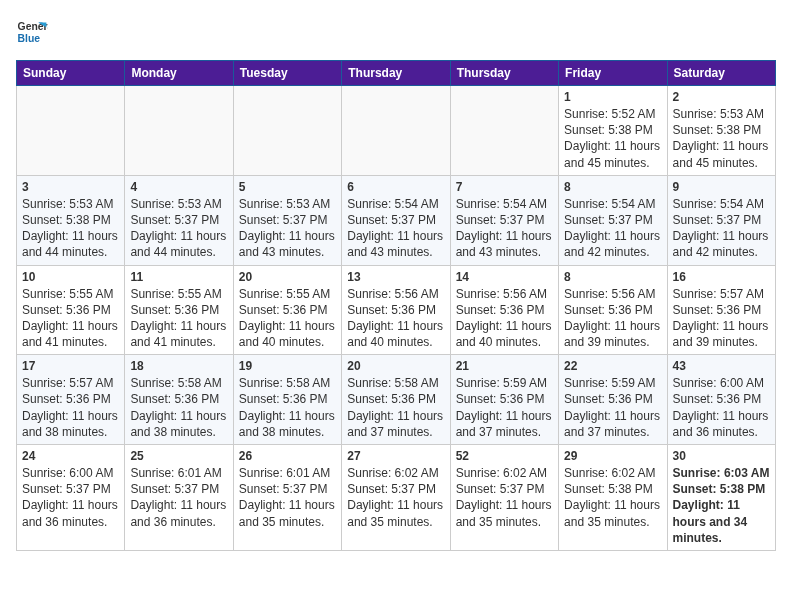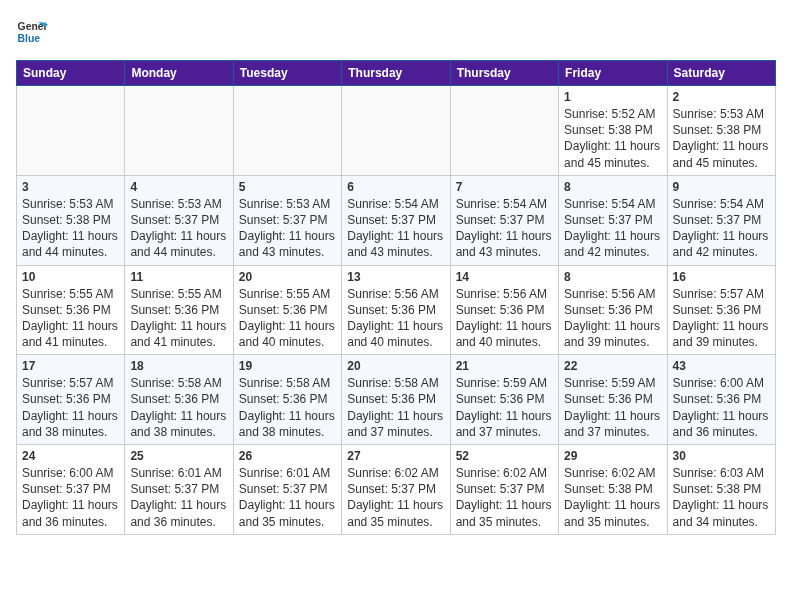--- a/index.html
+++ b/index.html
@@ -301,19 +301,19 @@
 Daylight: 11 hours and 35 minutes.</div>
         </td>
         <td>
           <span class="day-num">29</span>
           <div class="day-info" style="white-space: pre-line;">Sunrise: 6:02 AM
 Sunset: 5:38 PM
 Daylight: 11 hours and 35 minutes.</div>
         </td>
         <td>
           <span class="day-num">30</span>
-          <div class="day-info" style="white-space: pre-line;">Sunrise: 6:03 AM
+          <div class="day-info" style="white-space: pre-line; font-weight: bold;">Sunrise: 6:03 AM
 Sunset: 5:38 PM
 Daylight: 11 hours and 34 minutes.</div>
         </td>
       </tr>
     </tbody>
 </table>
 
 </body></html>

